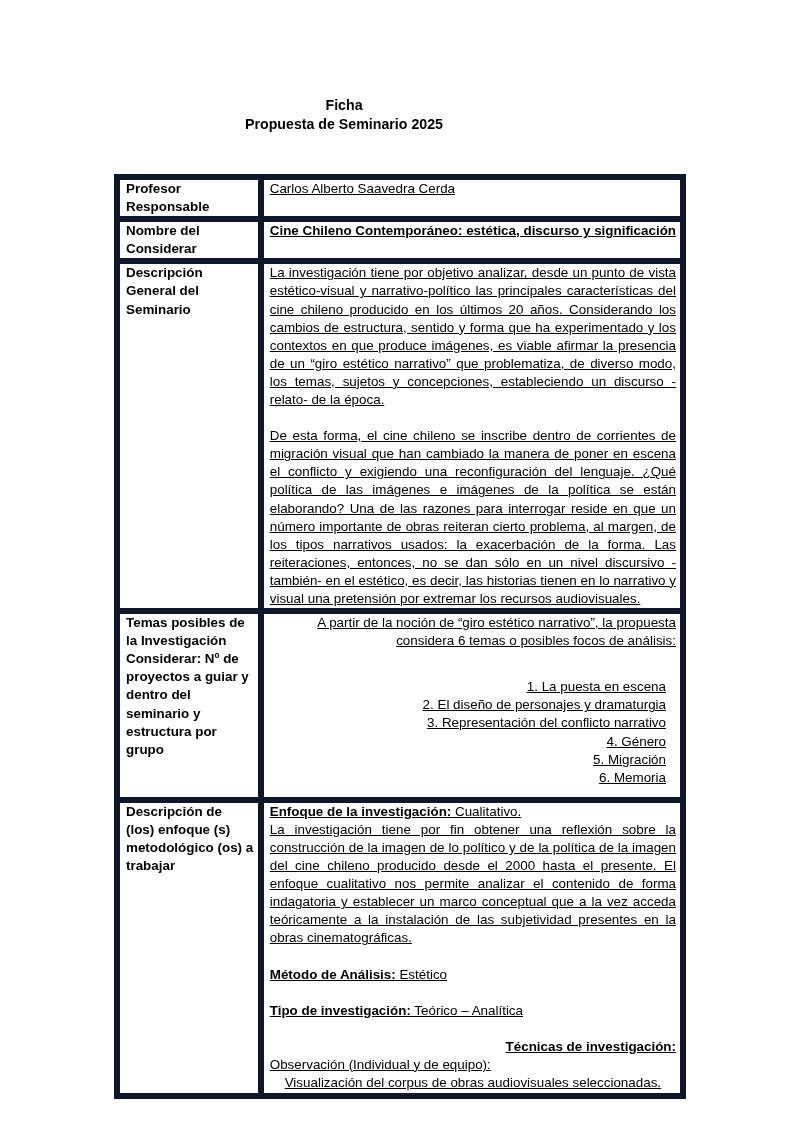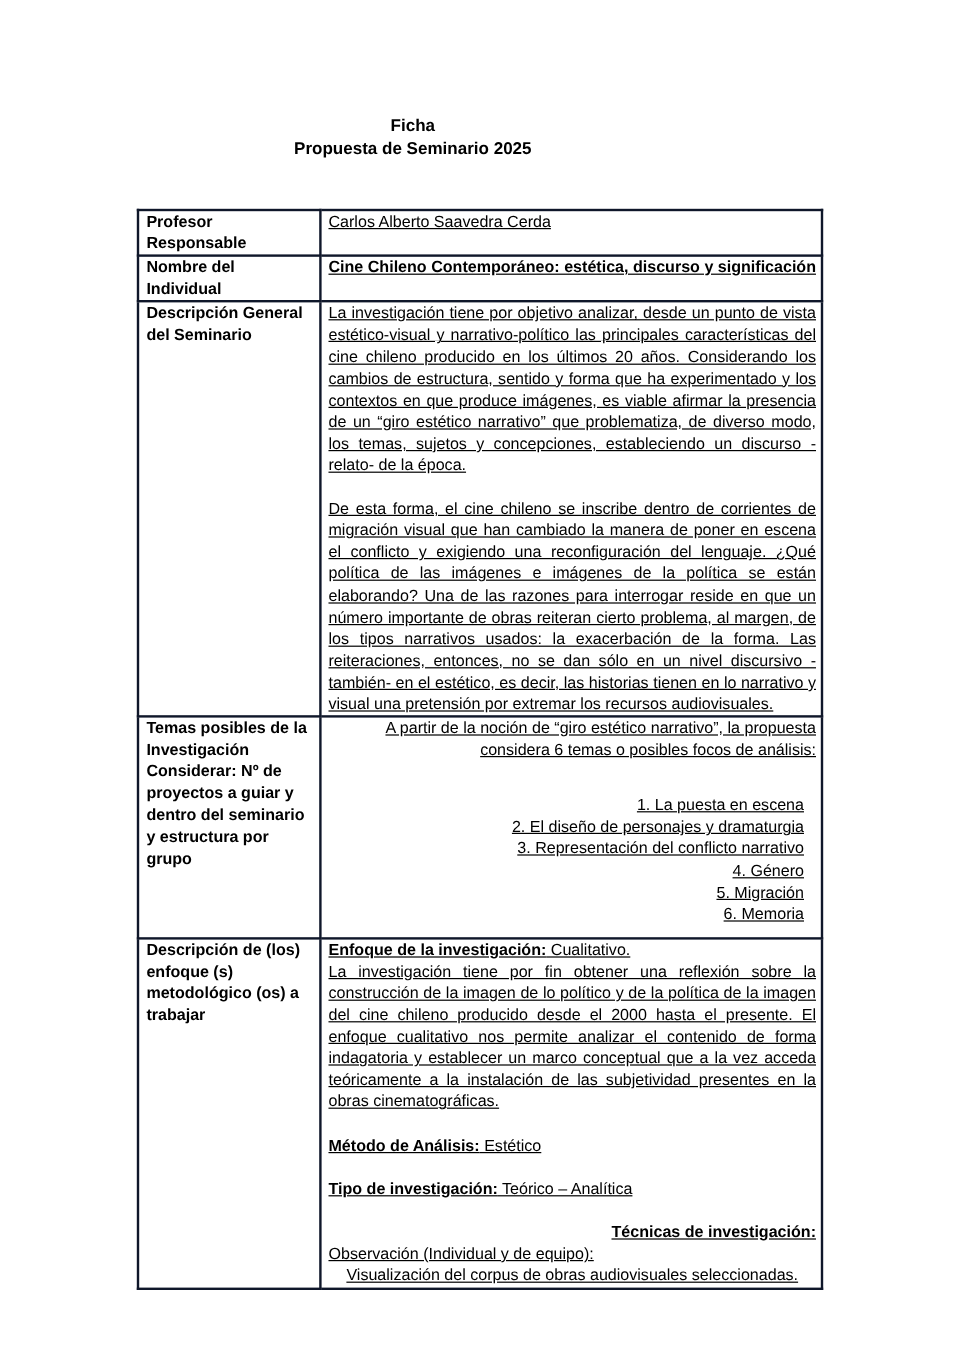--- a/index.html
+++ b/index.html
@@ -1,19 +1,19 @@
 <!DOCTYPE html>
 <html><head>
 <meta charset="utf-8">
 <style>
   html, body { margin:0; padding:0; background:#ffffff; }
   body { width:800px; height:1132px; position:relative; font-family:"Liberation Sans", sans-serif; color:#000; }
   .title-block { position:absolute; top:96px; left:0; width:688px; text-align:center; font-weight:bold; font-size:14.2px; line-height:19px; }
   table.ficha { position:absolute; top:174px; left:114px; width:572px; border-collapse:collapse; font-size:13.4px; line-height:18.1px; }
-  table.ficha td { border:2px solid #0f172a; vertical-align:top; padding:0 4px 0 6px; }
+  table.ficha td { border:6px solid #0f172a; vertical-align:top; padding:0 4px 0 6px; }
   td.label { width:150px; font-weight:bold; }
   td.value { text-align:justify;text-decoration:underline; }
   .bold { font-weight:bold; }
   .para { margin:0; }
   .gap { height:18px; }
   ol.topics { list-style:none; margin:10px; padding:0; }
   tr.r1 td, tr.r2 td { height:18px; }
   tr.r4 td { height:180px; }
   tr.r5 td { height:290px; }
 </style>
@@ -25,21 +25,21 @@
   <div>Propuesta de Seminario 2025</div>
 </div>
 
 <table class="ficha">
   <tbody>
       <tr class="r1">
     <td class="label">Profesor Responsable</td>
     <td class="value" style="text-align:left">Carlos Alberto Saavedra Cerda</td>
   </tr>
   <tr class="r2">
-    <td class="label">Nombre del Individual</td>
+    <td class="label">Nombre del Considerar</td>
     <td class="value bold" style="text-align:left;white-space:nowrap">Cine Chileno Contemporáneo: estética, discurso y significación</td>
   </tr>
   <tr class="r3">
     <td class="label">Descripción General del Seminario</td>
     <td class="value">
       <p class="para">La investigación tiene por objetivo analizar, desde un punto de vista estético-visual y narrativo-político las principales características del cine chileno producido en los últimos 20 años. Considerando los cambios de estructura, sentido y forma que ha experimentado y los contextos en que produce imágenes, es viable afirmar la presencia de un “giro estético narrativo” que problematiza, de diverso modo, los temas, sujetos y concepciones, estableciendo un discurso -relato- de la época.</p>
       <div class="gap"></div>
       <p class="para">De esta forma, el cine chileno se inscribe dentro de corrientes de migración visual que han cambiado la manera de poner en escena el conflicto y exigiendo una reconfiguración del lenguaje. ¿Qué política de las imágenes e imágenes de la política se están elaborando? Una de las razones para interrogar reside en que un número importante de obras reiteran cierto problema, al margen, de los tipos narrativos usados: la exacerbación de la forma. Las reiteraciones, entonces, no se dan sólo en un nivel discursivo -también- en el estético, es decir, las historias tienen en lo narrativo y visual una pretensión por extremar los recursos audiovisuales.</p>
     </td>
   </tr>

